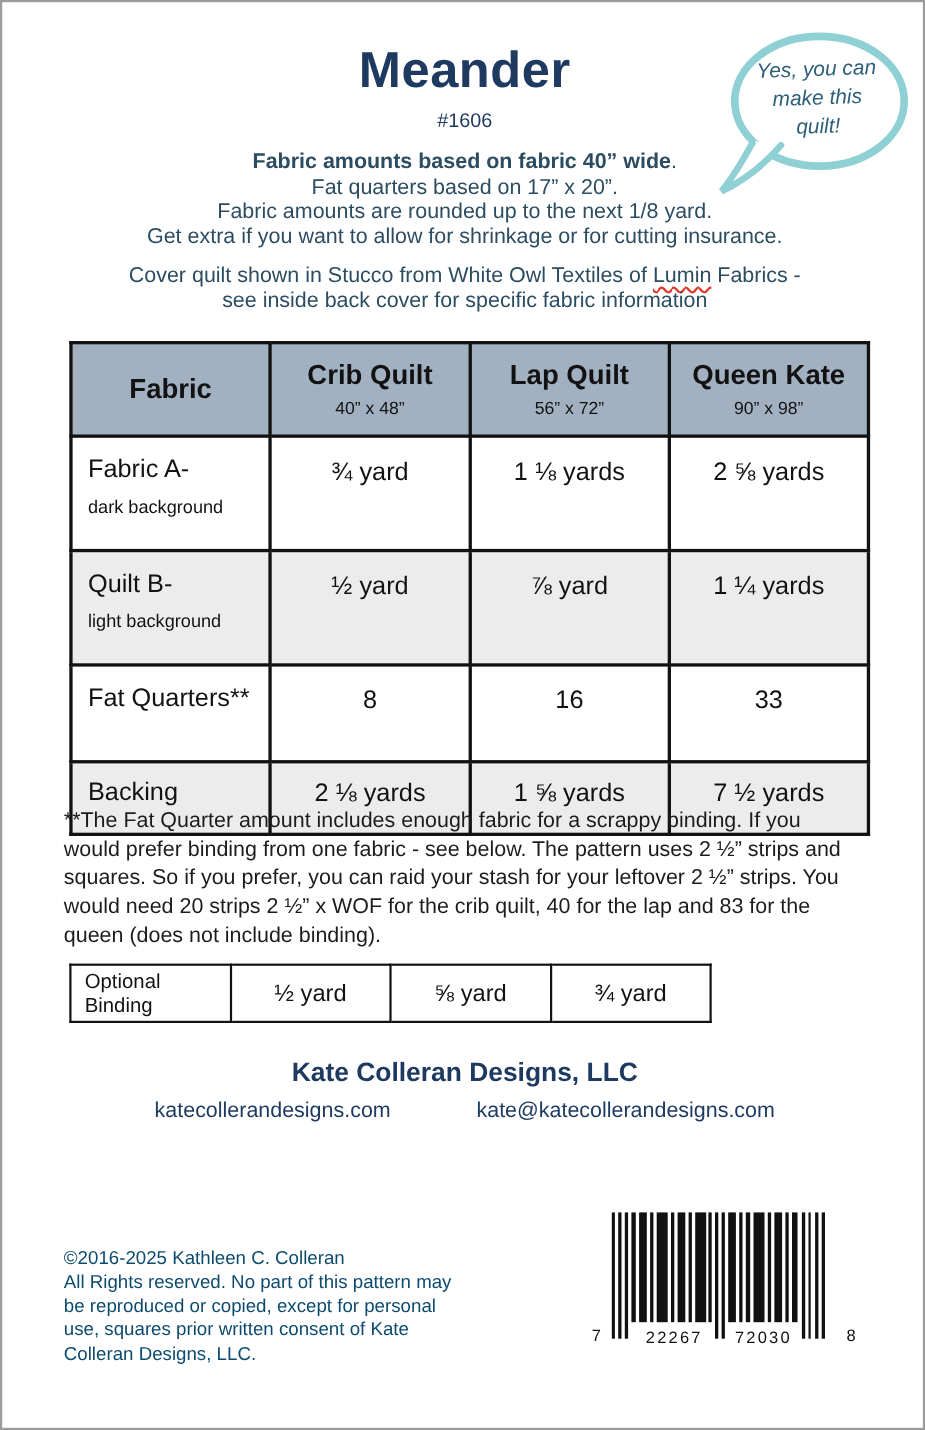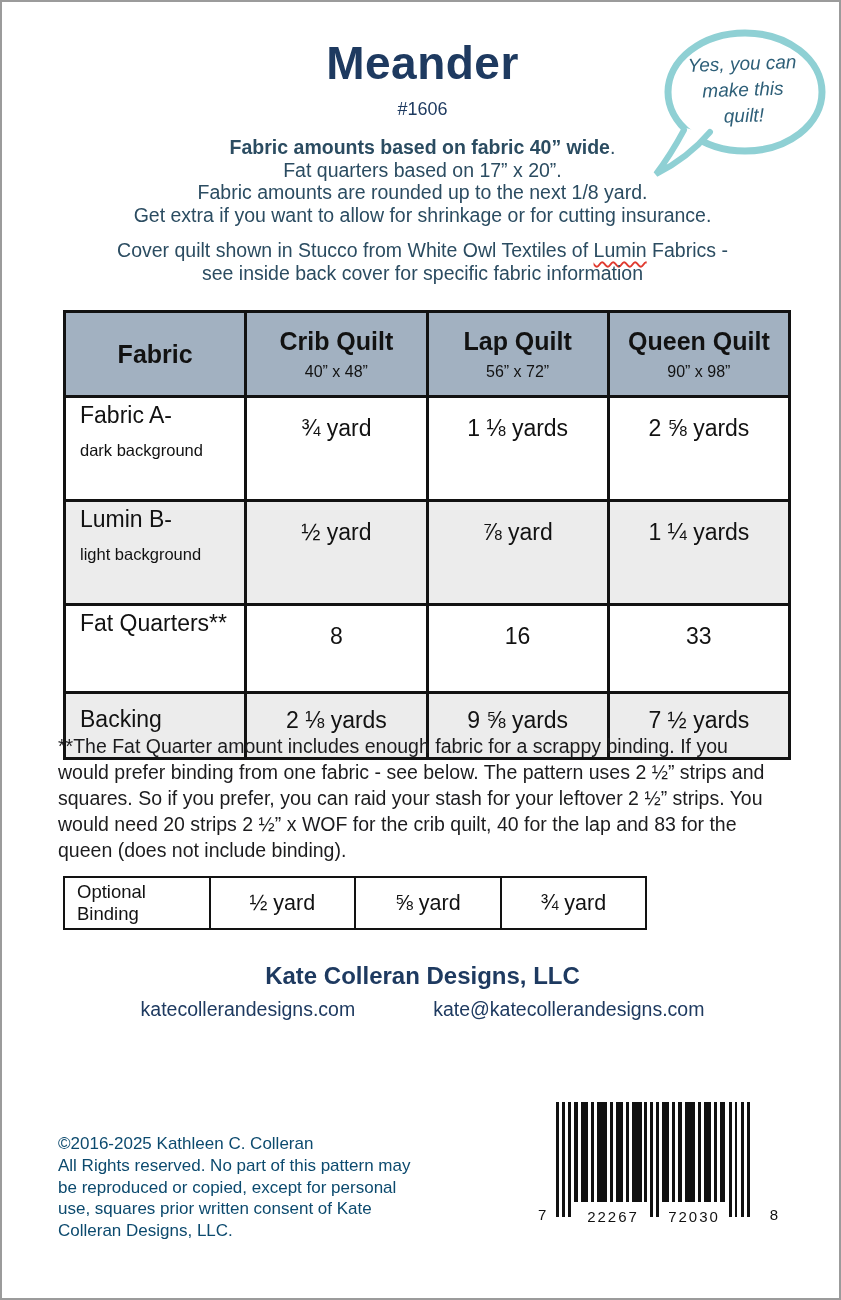--- a/index.html
+++ b/index.html
@@ -52,21 +52,21 @@
   .fabric-table{
     position:absolute;left:61px;top:308px;width:728px;color:#121212;
   }
   .fabric-table th,.fabric-table td{border:3px solid #121212;padding:0;}
   .fabric-table thead th{
     background:#a2b1c1;height:82px;vertical-align:middle;text-align:center;
   }
   .h-title{font-size:25px;font-weight:bold;line-height:28px;}
   .h-sub{font-size:16px;font-weight:normal;margin-top:8px;}
   .fabric-table td{vertical-align:top;font-size:23px;}
-  td.label{text-align:left;padding:4px 6px 0 14px;}
+  td.label{text-align:left;padding:15px 6px 0 14px;}
   .sublabel{font-size:16.5px;margin-top:12px;}
   td.val{text-align:center;padding-top:17px;}
   tr.r-a td{height:84px;background:#ffffff;}
   tr.r-b td{height:84px;background:#ececec;}
   tr.r-fq td{height:68px;background:#ffffff;}
   tr.r-back td{height:50px;background:#ececec;}
   tr.r-back td.label{padding-top:12px;}
   tr.r-back td.val{padding-top:13px;}
   
   .note{
@@ -142,58 +142,58 @@
         </th>
         <th>
           <div class="h-title">Crib Quilt</div>
           <div class="h-sub">40” x 48”</div>
         </th>
         <th>
           <div class="h-title">Lap Quilt</div>
           <div class="h-sub">56” x 72”</div>
         </th>
         <th>
-          <div class="h-title">Queen Quilt</div>
+          <div class="h-title">Queen Kate</div>
           <div class="h-sub">90” x 98”</div>
         </th>
       </tr>
     </thead>
     <tbody>
       <tr class="r-a">
         <td class="label">
           <div>Fabric A-</div>
           <div class="sublabel">dark background</div>
         </td>
         <td class="val">¾ yard</td>
         <td class="val">1 ⅛ yards</td>
         <td class="val">2 ⅝ yards</td>
       </tr>
       <tr class="r-b">
         <td class="label">
-          <div>Lumin B-</div>
+          <div>Quilt B-</div>
           <div class="sublabel">light background</div>
         </td>
         <td class="val">½ yard</td>
         <td class="val">⅞ yard</td>
         <td class="val">1 ¼ yards</td>
       </tr>
       <tr class="r-fq">
         <td class="label">
           <div>Fat Quarters**</div>
         </td>
         <td class="val">8</td>
         <td class="val">16</td>
         <td class="val">33</td>
       </tr>
       <tr class="r-back">
         <td class="label">
           <div>Backing</div>
         </td>
         <td class="val">2 ⅛ yards</td>
-        <td class="val">9 ⅝ yards</td>
+        <td class="val">1 ⅝ yards</td>
         <td class="val">7 ½ yards</td>
       </tr>
     </tbody>
   </table>
 
   <div class="note">
     <div>**The Fat Quarter amount includes enough fabric for a scrappy binding. If you</div>
     <div>would prefer binding from one fabric - see below. The pattern uses 2 ½” strips and</div>
     <div>squares. So if you prefer, you can raid your stash for your leftover 2 ½” strips. You</div>
     <div>would need 20 strips 2 ½” x WOF for the crib quilt, 40 for the lap and 83 for the</div>

